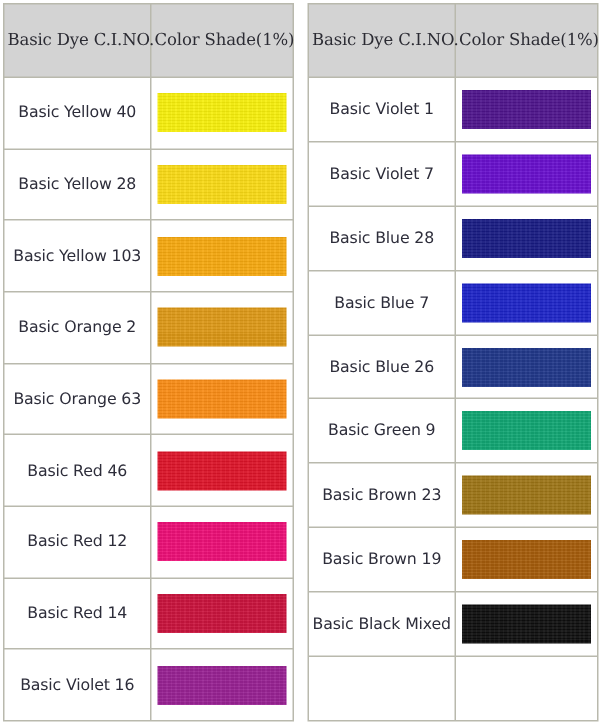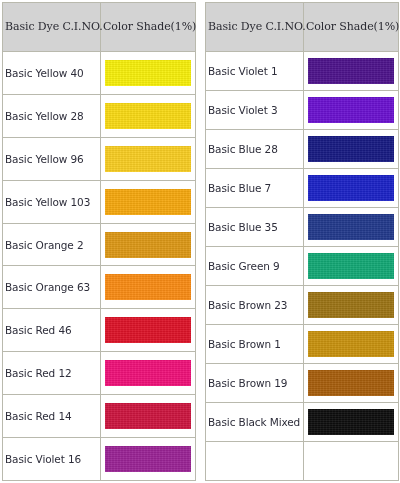--- a/index.html
+++ b/index.html
@@ -53,21 +53,21 @@
     white-space: nowrap;
     letter-spacing: -0.1px;
   }
   th.hd.name { width: 97px; }
   th.hd.shade { width: 94px; }
 
   td.name {
     background: #ffffff;
     color: #2d2d3a;
     font-size: 10.5px;
-    text-align: left;
+    text-align: center;
     vertical-align: middle;
     height: 35.5px;
     white-space: nowrap;
     letter-spacing: -0.1px;
   }
   td.shade {
     background: #ffffff;
     vertical-align: middle;
     text-align: center;
     height: 35.5px;
@@ -105,26 +105,20 @@
               <span class="swatch" style="background-color: rgb(247, 239, 10);"></span>
             </td>
         </tr>
         <tr>
           <td class="name">Basic Yellow 28</td>
           <td class="shade">
               <span class="swatch" style="background-color: rgb(249, 218, 20);"></span>
             </td>
         </tr>
         <tr>
-          <td class="name">Basic Yellow 96</td>
-          <td class="shade">
-              <span class="swatch" style="background-color: rgb(248, 205, 34);"></span>
-            </td>
-        </tr>
-        <tr>
           <td class="name">Basic Yellow 103</td>
           <td class="shade">
               <span class="swatch" style="background-color: rgb(246, 168, 14);"></span>
             </td>
         </tr>
         <tr>
           <td class="name">Basic Orange 2</td>
           <td class="shade">
               <span class="swatch" style="background-color: rgb(221, 152, 22);"></span>
             </td>
@@ -174,59 +168,53 @@
         </tr>
       </thead>
       <tbody>
         <tr>
           <td class="name">Basic Violet 1</td>
           <td class="shade">
               <span class="swatch" style="background-color: rgb(77, 19, 139);"></span>
             </td>
         </tr>
         <tr>
-          <td class="name">Basic Violet 3</td>
+          <td class="name">Basic Violet 7</td>
           <td class="shade">
               <span class="swatch" style="background-color: rgb(106, 17, 207);"></span>
             </td>
         </tr>
         <tr>
           <td class="name">Basic Blue 28</td>
           <td class="shade">
               <span class="swatch" style="background-color: rgb(23, 26, 130);"></span>
             </td>
         </tr>
         <tr>
           <td class="name">Basic Blue 7</td>
           <td class="shade">
               <span class="swatch" style="background-color: rgb(27, 34, 198);"></span>
             </td>
         </tr>
         <tr>
-          <td class="name">Basic Blue 35</td>
+          <td class="name">Basic Blue 26</td>
           <td class="shade">
               <span class="swatch" style="background-color: rgb(34, 57, 139);"></span>
             </td>
         </tr>
         <tr>
           <td class="name">Basic Green 9</td>
           <td class="shade">
               <span class="swatch" style="background-color: rgb(19, 168, 117);"></span>
             </td>
         </tr>
         <tr>
           <td class="name">Basic Brown 23</td>
           <td class="shade">
               <span class="swatch" style="background-color: rgb(156, 116, 21);"></span>
-            </td>
-        </tr>
-        <tr>
-          <td class="name">Basic Brown 1</td>
-          <td class="shade">
-              <span class="swatch" style="background-color: rgb(200, 146, 14);"></span>
             </td>
         </tr>
         <tr>
           <td class="name">Basic Brown 19</td>
           <td class="shade">
               <span class="swatch" style="background-color: rgb(167, 94, 12);"></span>
             </td>
         </tr>
         <tr>
           <td class="name">Basic Black Mixed</td>

